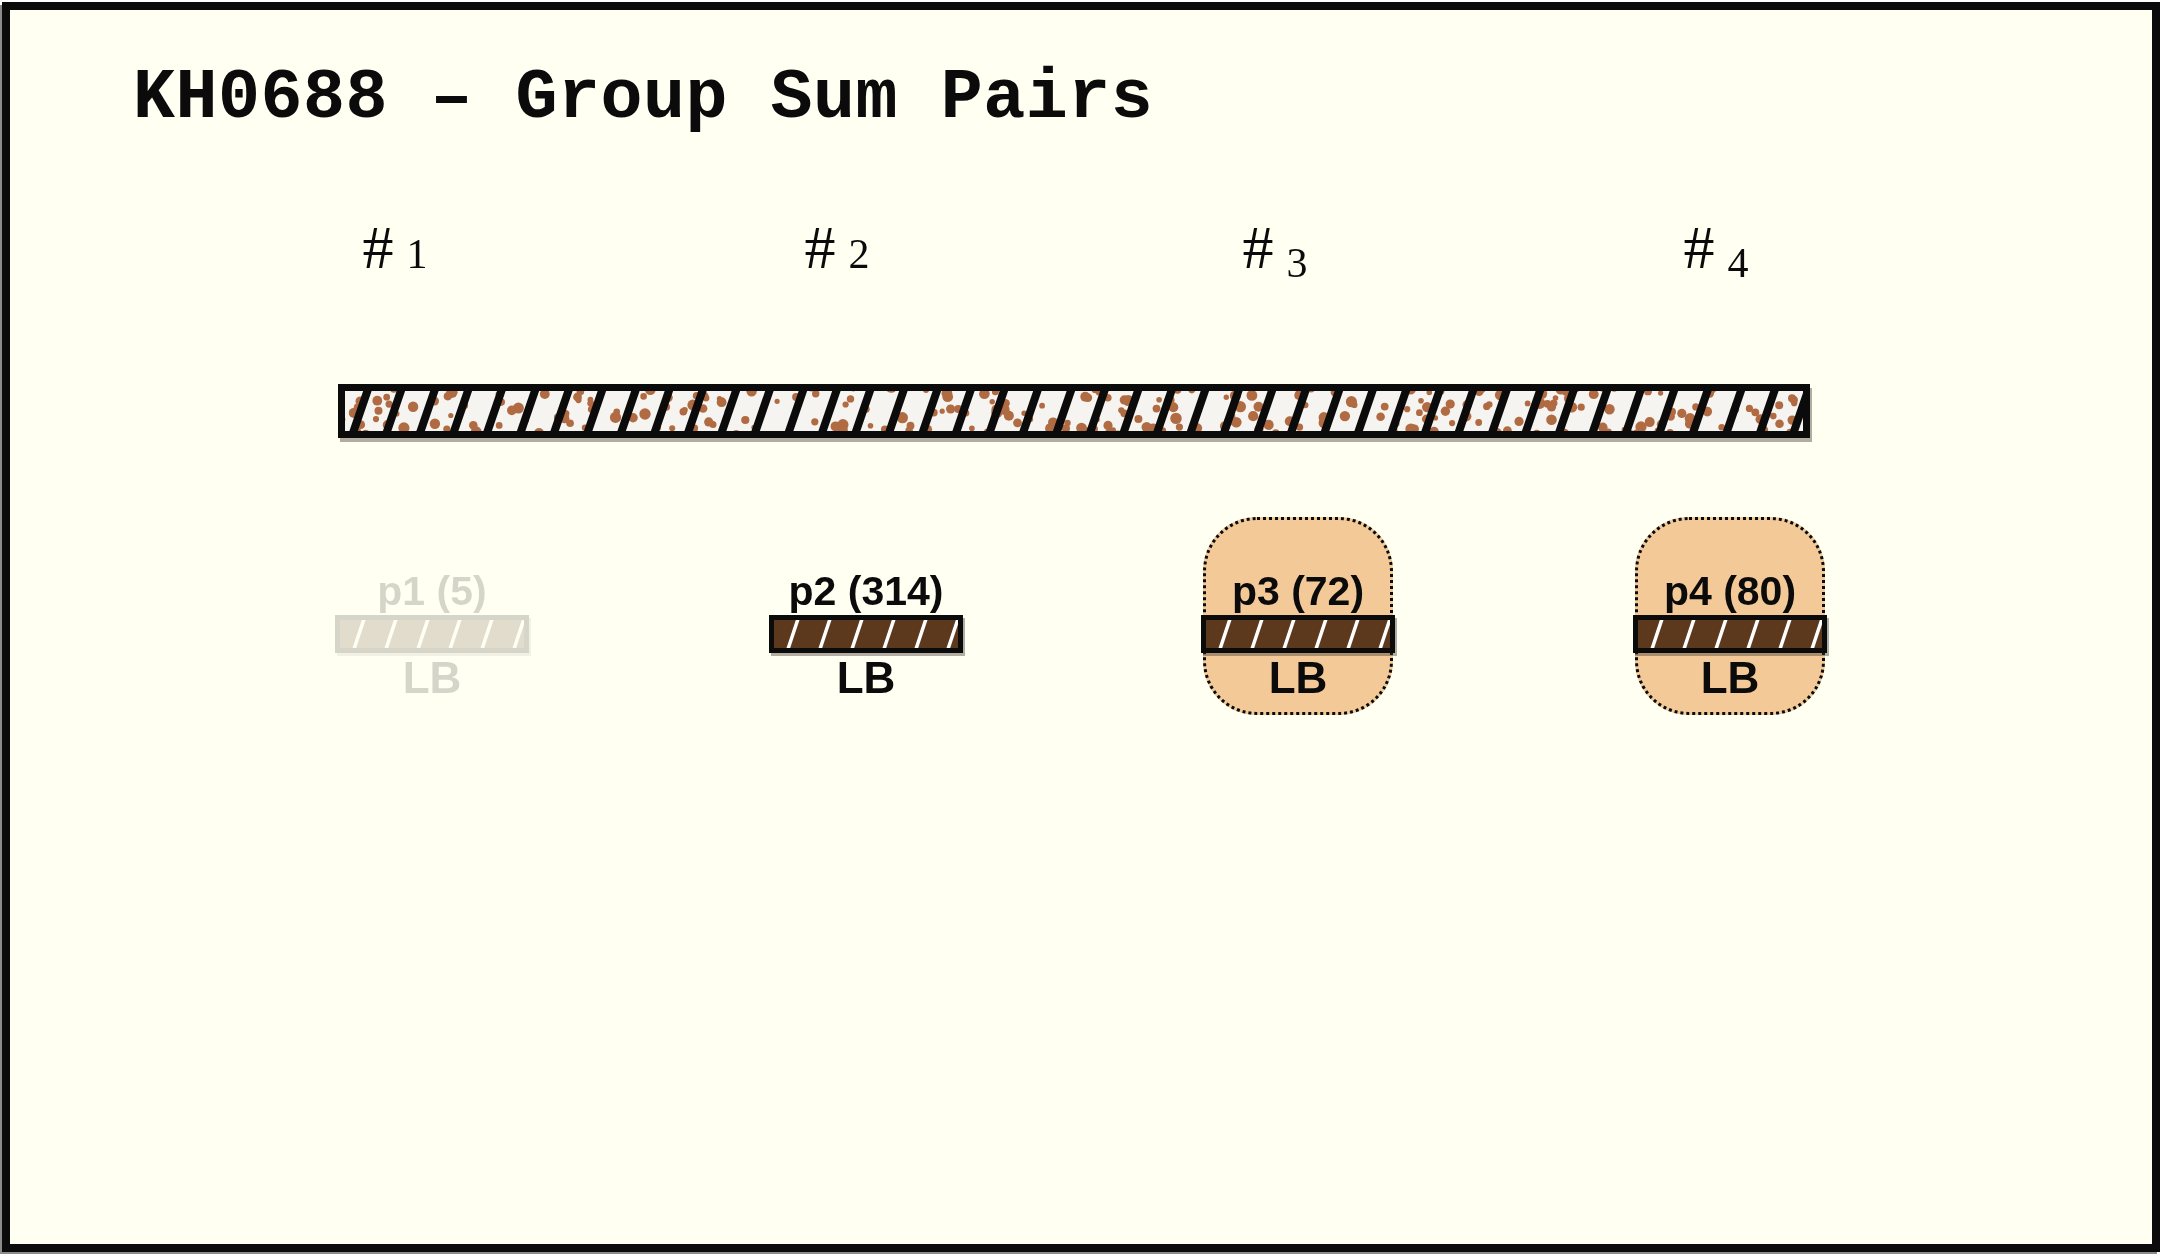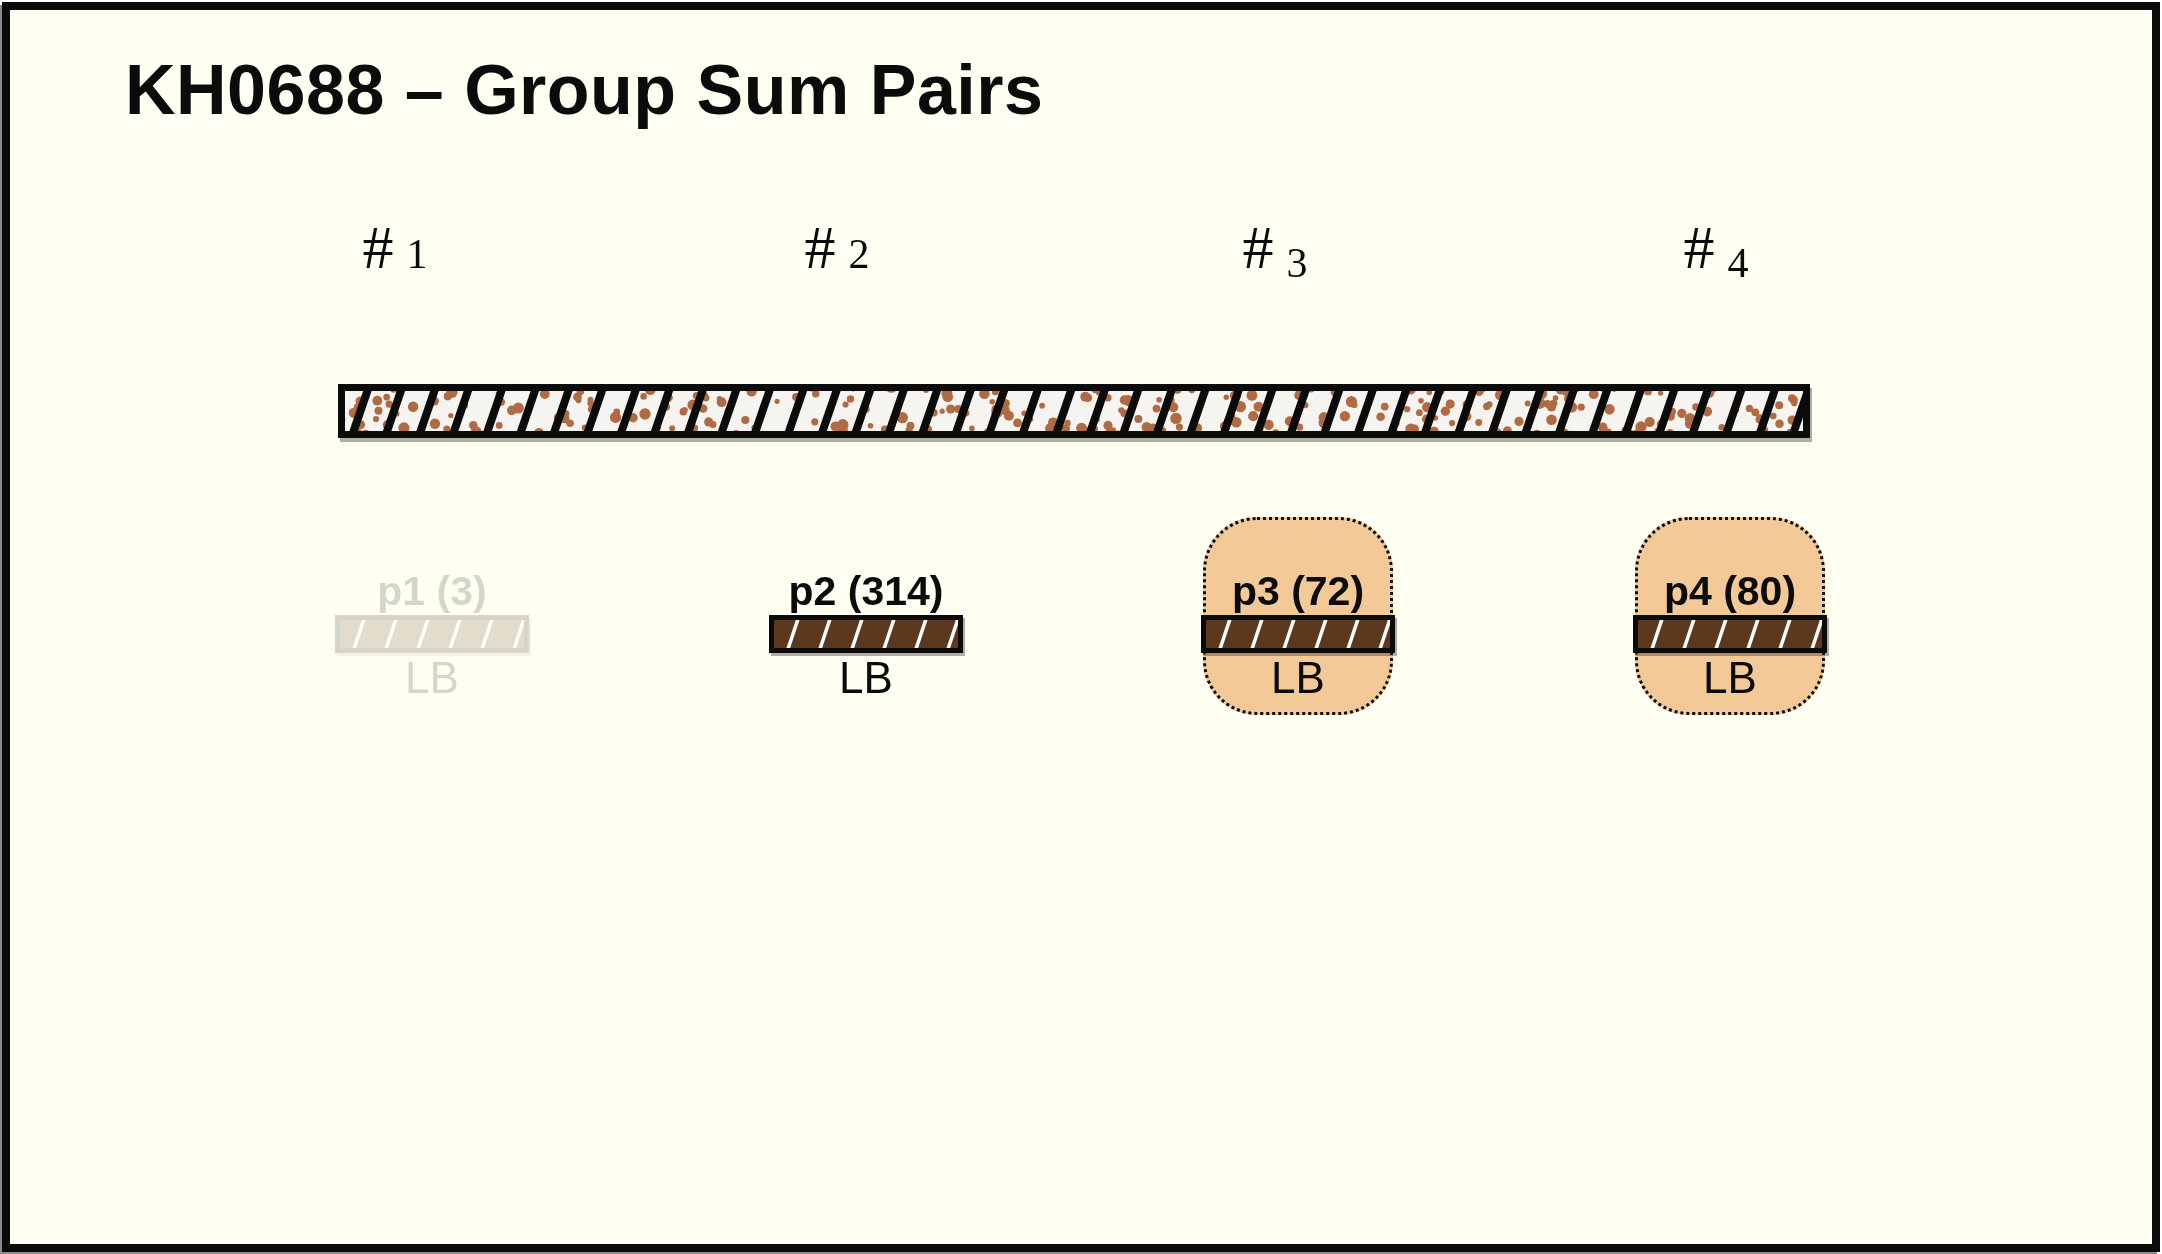--- a/index.html
+++ b/index.html
@@ -7,22 +7,22 @@
     position:relative;width:2162px;height:1254px;overflow:hidden;
     font-family:"Liberation Sans", sans-serif;
   }
   .frame{
     position:absolute;inset:2px;box-sizing:border-box;
     background:var(--background,#FFFFF2);
     border:8px solid var(--ink,#0B0B0B);
     box-shadow:-3px 3px 0 rgba(0,0,0,.45);
   }
   .title{
-    position:absolute;left:125px;top:52px;margin:0;
-    font-family:Liberation Sans, sans-serif;
+    position:absolute;left:125px;top:52px;margin:8px;
+    font-family:Liberation Mono, monospace;
     font-weight:700;font-size:70px;line-height:1.1;letter-spacing:.5px;
     color:var(--ink,#0B0B0B);white-space:nowrap;
     font-variant-numeric:oldstyle-nums;font-feature-settings:"onum";
   }
   .header{
     position:absolute;top:216px;transform:translateX(-50%);
     font-family:"Liberation Serif","DejaVu Serif",serif;
     color:var(--ink,#0B0B0B);white-space:nowrap;line-height:1;
   }
   .header .hash{font-size:62px;}
@@ -45,21 +45,21 @@
   }
   .pair-label{
     top:56px;font-size:41px;font-weight:700;line-height:1.15;
     color:var(--ink,#0B0B0B);white-space:nowrap;
   }
   .pair-bar{
     top:103px;width:194px;height:38px;
     filter:drop-shadow(2px 3px 0 rgba(60,52,40,.40));
   }
   .sub-label{
-    top:141px;font-size:44px;font-weight:400;line-height:1.15;
+    top:141px;font-size:44px;font-weight:700;line-height:1.15;
     color:var(--ink,#0B0B0B);white-space:nowrap;
   }
   .item.dimmed{opacity:.17;}
 </style>
 </head>
 <body>
 
 <div class="stage">
   <div class="frame"></div>
 
@@ -422,21 +422,21 @@
       <line x1="1284.5" y1="59" x2="1306.5" y2="-5" stroke="#0B0B0B" stroke-width="8"></line>
       <line x1="1318.0" y1="59" x2="1340.0" y2="-5" stroke="#0B0B0B" stroke-width="8"></line>
       <line x1="1351.5" y1="59" x2="1373.5" y2="-5" stroke="#0B0B0B" stroke-width="8"></line>
       <line x1="1385.0" y1="59" x2="1407.0" y2="-5" stroke="#0B0B0B" stroke-width="8"></line>
       <line x1="1418.5" y1="59" x2="1440.5" y2="-5" stroke="#0B0B0B" stroke-width="8"></line>
       <line x1="1452.0" y1="59" x2="1474.0" y2="-5" stroke="#0B0B0B" stroke-width="8"></line>
       <rect x="3.5" y="3.5" width="1465" height="47" fill="none" stroke="#0B0B0B" stroke-width="7"></rect>
     </svg>
 
   <div class="item dimmed" style="left:432px">
-    <div class="pair-label">p1 (3)</div>
+    <div class="pair-label">p1 (5)</div>
     <svg class="pair-bar" preserveAspectRatio="none" viewBox="0 0 194 38">
         <rect width="194" height="38" fill="#5C381C"></rect>
         <line x1="-16.0" y1="43" x2="0.0" y2="-5" stroke="#FFFFFF" stroke-width="3.5"></line>
         <line x1="16.0" y1="43" x2="32.0" y2="-5" stroke="#FFFFFF" stroke-width="3.5"></line>
         <line x1="48.0" y1="43" x2="64.0" y2="-5" stroke="#FFFFFF" stroke-width="3.5"></line>
         <line x1="80.0" y1="43" x2="96.0" y2="-5" stroke="#FFFFFF" stroke-width="3.5"></line>
         <line x1="112.0" y1="43" x2="128.0" y2="-5" stroke="#FFFFFF" stroke-width="3.5"></line>
         <line x1="144.0" y1="43" x2="160.0" y2="-5" stroke="#FFFFFF" stroke-width="3.5"></line>
         <line x1="176.0" y1="43" x2="192.0" y2="-5" stroke="#FFFFFF" stroke-width="3.5"></line>
         <rect x="2.5" y="2.5" width="189" height="33" fill="none" stroke="#0B0B0B" stroke-width="5"></rect>

